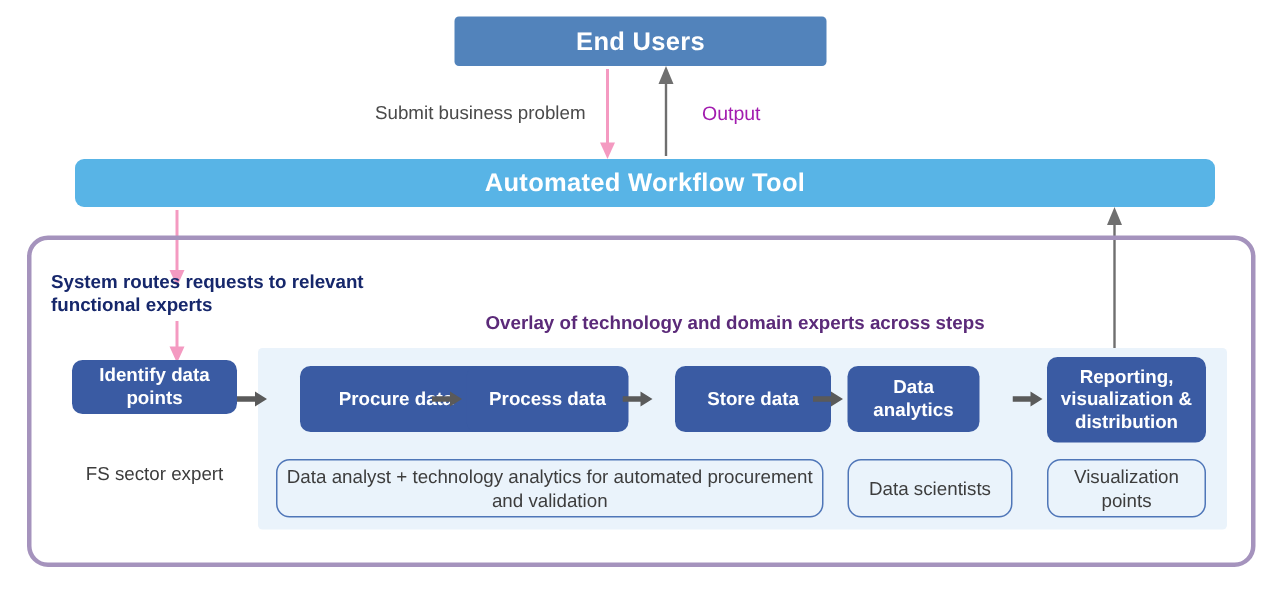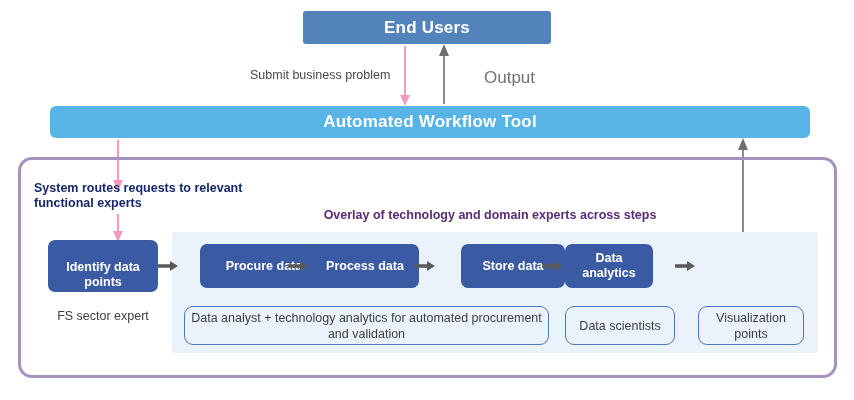--- a/index.html
+++ b/index.html
@@ -27,22 +27,22 @@
     display:flex;align-items:center;justify-content:center;
     color:#ffffff;font-size:17px;font-weight:bold;letter-spacing:.2px;
   }
 
   
   .lbl-submit{
     position:absolute;left:250px;top:68px;
     font-size:12.5px;color:#4a4a4a;white-space:nowrap;
   }
   .lbl-output{
-    position:absolute;left:484px;top:68px;
-    font-size:17px;color:#737373;white-space:nowrap;
+    position:absolute;left:468px;top:68px;
+    font-size:13px;color:#a21caf;white-space:nowrap;
   }
 
   
   .purple-box{
     position:absolute;left:18px;top:157px;width:819px;height:221px;
     border:3px solid #a593bd;border-radius:14px;
     box-sizing:border-box;background:transparent;
   }
 
   
@@ -61,24 +61,24 @@
     font-size:12.5px;font-weight:bold;color:#5b2a79;white-space:nowrap;
   }
 
   
   .pbox{
     position:absolute;background:#3a5ba3;border-radius:7px;
     display:flex;align-items:center;justify-content:center;text-align:center;
     color:#ffffff;font-size:12.5px;font-weight:bold;line-height:15px;
     box-sizing:border-box;padding:2px 4px;
   }
-  .pbox.b0{left:48px;top:240px;width:110px;height:52px;align-items:flex-end;}
+  .pbox.b0{left:48px;top:240px;width:110px;height:36px;}
   .pbox.b1{left:184px;top:244px;width:128px;height:44px;margin-left:16px;}
   .pbox.b2{left:311px;top:244px;width:108px;height:44px;}
-  .pbox.b3{left:461px;top:244px;width:104px;height:44px;}
+  .pbox.b3{left:450px;top:244px;width:104px;height:44px;}
   .pbox.b4{left:565px;top:244px;width:88px;height:44px;}
   .pbox.b5{left:698px;top:238px;width:106px;height:57px;}
 
   
   .chev{position:absolute;width:22px;height:14px;}
   .chev svg{display:block;}
   .c0{left:158px;top:259px;}
   .c1{left:288px;top:259px;}
   .c2{left:415px;top:259px;}
   .c3{left:542px;top:259px;}
@@ -151,20 +151,23 @@
   </div>
   <div class="pbox b2">
     <span>Process data</span>
   </div>
   <div class="pbox b3">
     <span>Store data</span>
   </div>
   <div class="pbox b4">
     <span>Data analytics</span>
   </div>
+  <div class="pbox b5">
+    <span>Reporting, visualization &amp; distribution</span>
+  </div>
 
   <div class="chev c0">
     <svg width="22" height="14" viewBox="0 0 22 14">
         <path d="M0 5.2h12V2l8 5-8 5V8.8H0z" fill="#5a5a5a"></path>
       </svg>
   </div>
   <div class="chev c1">
     <svg width="22" height="14" viewBox="0 0 22 14">
         <path d="M0 5.2h12V2l8 5-8 5V8.8H0z" fill="#5a5a5a"></path>
       </svg>

